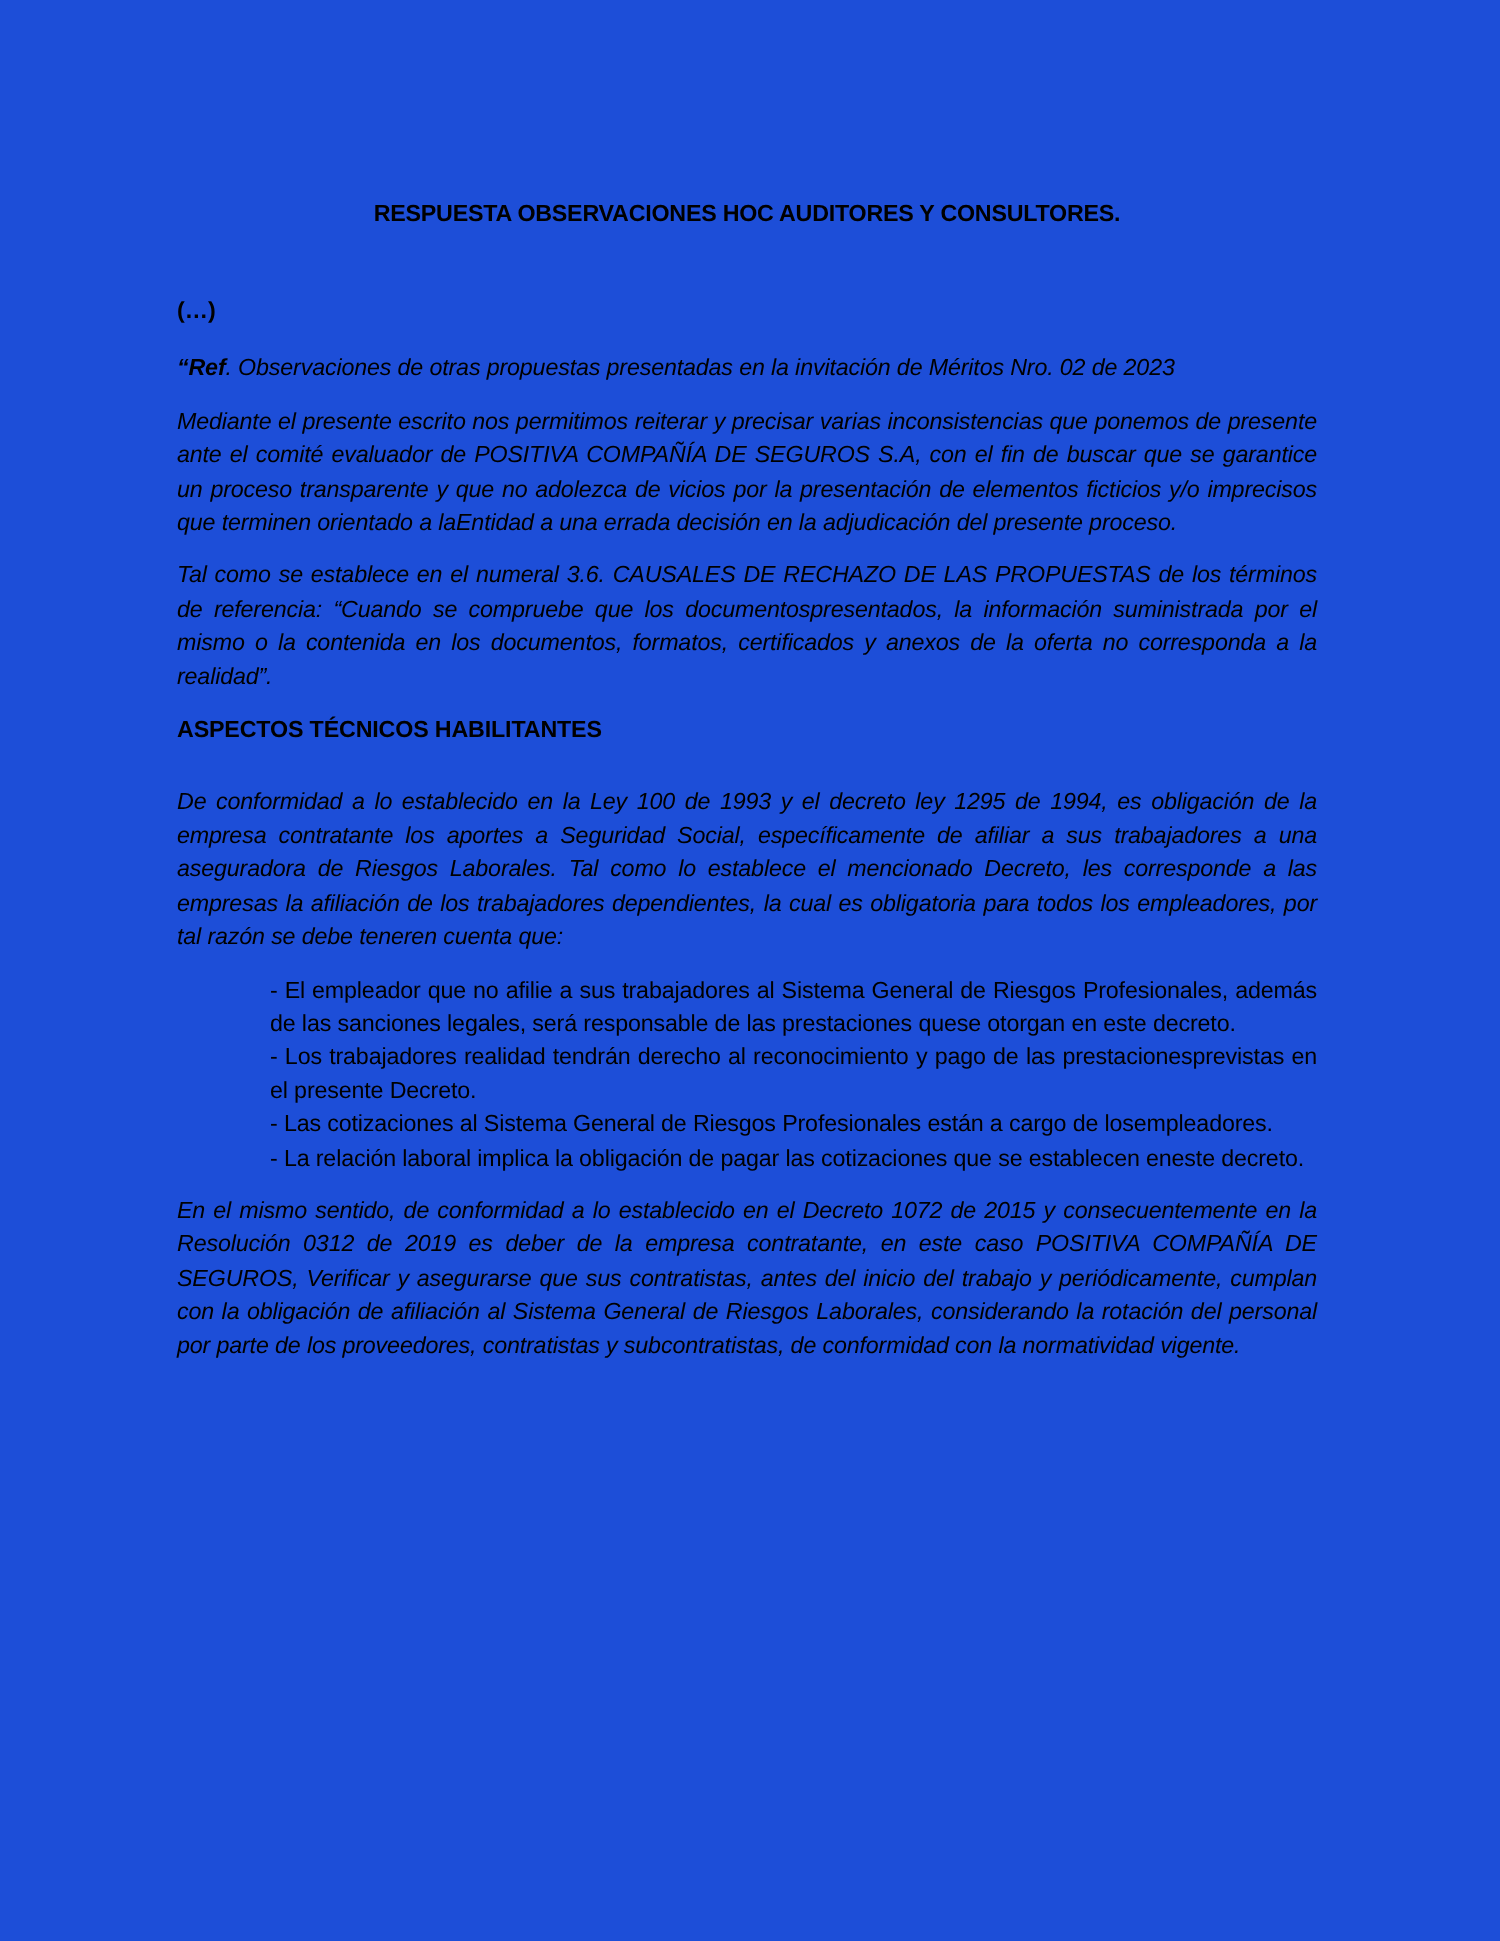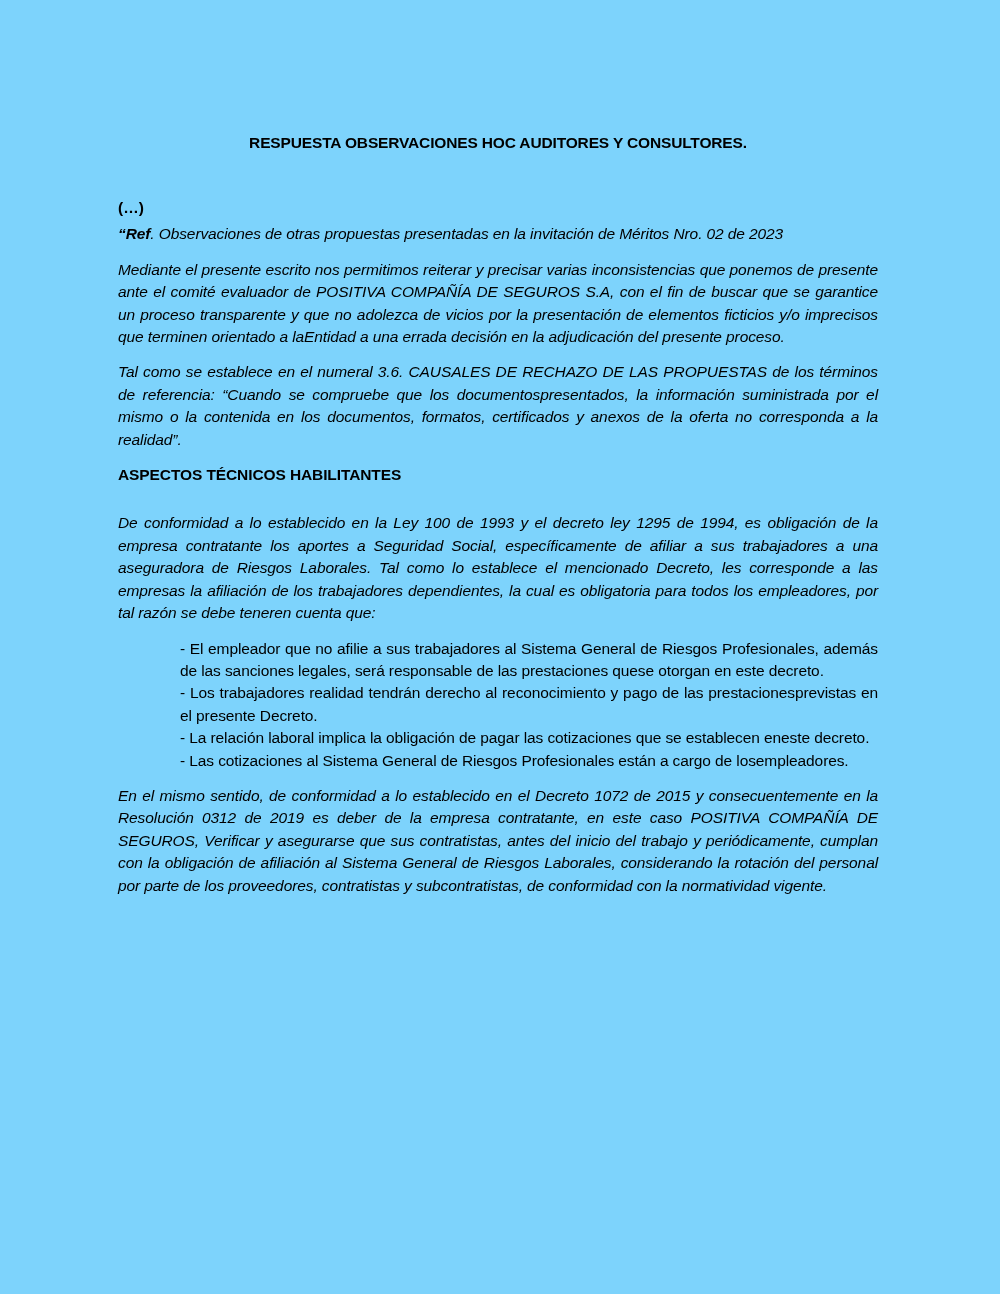--- a/index.html
+++ b/index.html
@@ -12,21 +12,21 @@
     height: 1294px;
     color: #000000;
     font-family: "Liberation Sans", "DejaVu Sans", sans-serif;
     overflow: hidden;
   }
   .page {
     box-sizing: border-box;
     width: 1000px;
     height: 1294px;
     padding: 133px 122px 40px 118px;
-    background: #7dd3fc;
+    background: #1d4ed8;
   }
   .doc-title,
   .doc-subtitle {
     font-size: 15.5px;
     font-weight: bold;
     text-align: center;
     line-height: 20px;
     margin: 0;
     letter-spacing: -0.15px;
   }
@@ -41,21 +41,21 @@
   }
   .body-par {
     font-size: 15.5px;
     font-style: italic;
     line-height: 22.4px;
     text-align: justify;
     margin: 0 0 13px 0;
     letter-spacing: -0.1px;
   }
   .ref-par {
-    margin-top: 4px;
+    margin-top: 16px;
   }
   .ref-lead {
     font-weight: bold;
   }
   .section-heading {
     font-size: 15.5px;
     font-weight: bold;
     line-height: 22.4px;
     margin: 0 0 26px 0;
     letter-spacing: -0.1px;
@@ -88,19 +88,19 @@
   <p class="body-par">Tal como se establece en el numeral 3.6. CAUSALES DE RECHAZO DE LAS PROPUESTAS de los términos de referencia: “Cuando se compruebe que los documentospresentados, la información suministrada por el mismo o la contenida en los documentos, formatos, certificados y anexos de la oferta no corresponda a la realidad”.</p>
 
 
   <h3 class="section-heading">ASPECTOS TÉCNICOS HABILITANTES</h3>
 
   <p class="body-par">De conformidad a lo establecido en la Ley 100 de 1993 y el decreto ley 1295 de 1994, es obligación de la empresa contratante los aportes a Seguridad Social, específicamente de afiliar a sus trabajadores a una aseguradora de Riesgos Laborales. Tal como lo establece el mencionado Decreto, les corresponde a las empresas la afiliación de los trabajadores dependientes, la cual es obligatoria para todos los empleadores, por tal razón se debe teneren cuenta que:</p>
 
   <div class="decree-list">
     <p class="decree-item">- El empleador que no afilie a sus trabajadores al Sistema General de Riesgos Profesionales, además de las sanciones legales, será responsable de las prestaciones quese otorgan en este decreto.</p>
     <p class="decree-item">- Los trabajadores realidad tendrán derecho al reconocimiento y pago de las prestacionesprevistas en el presente Decreto.</p>
+    <p class="decree-item">- Las cotizaciones al Sistema General de Riesgos Profesionales están a cargo de losempleadores.</p>
     <p class="decree-item">- La relación laboral implica la obligación de pagar las cotizaciones que se establecen eneste decreto.</p>
-    <p class="decree-item">- Las cotizaciones al Sistema General de Riesgos Profesionales están a cargo de losempleadores.</p>
   </div>
 
   <p class="body-par">En el mismo sentido, de conformidad a lo establecido en el Decreto 1072 de 2015 y consecuentemente en la Resolución 0312 de 2019 es deber de la empresa contratante, en este caso POSITIVA COMPAÑÍA DE SEGUROS, Verificar y asegurarse que sus contratistas, antes del inicio del trabajo y periódicamente, cumplan con la obligación de afiliación al Sistema General de Riesgos Laborales, considerando la rotación del personal por parte de los proveedores, contratistas y subcontratistas, de conformidad con la normatividad vigente.</p>
 
 </div>
 
 </body></html>

